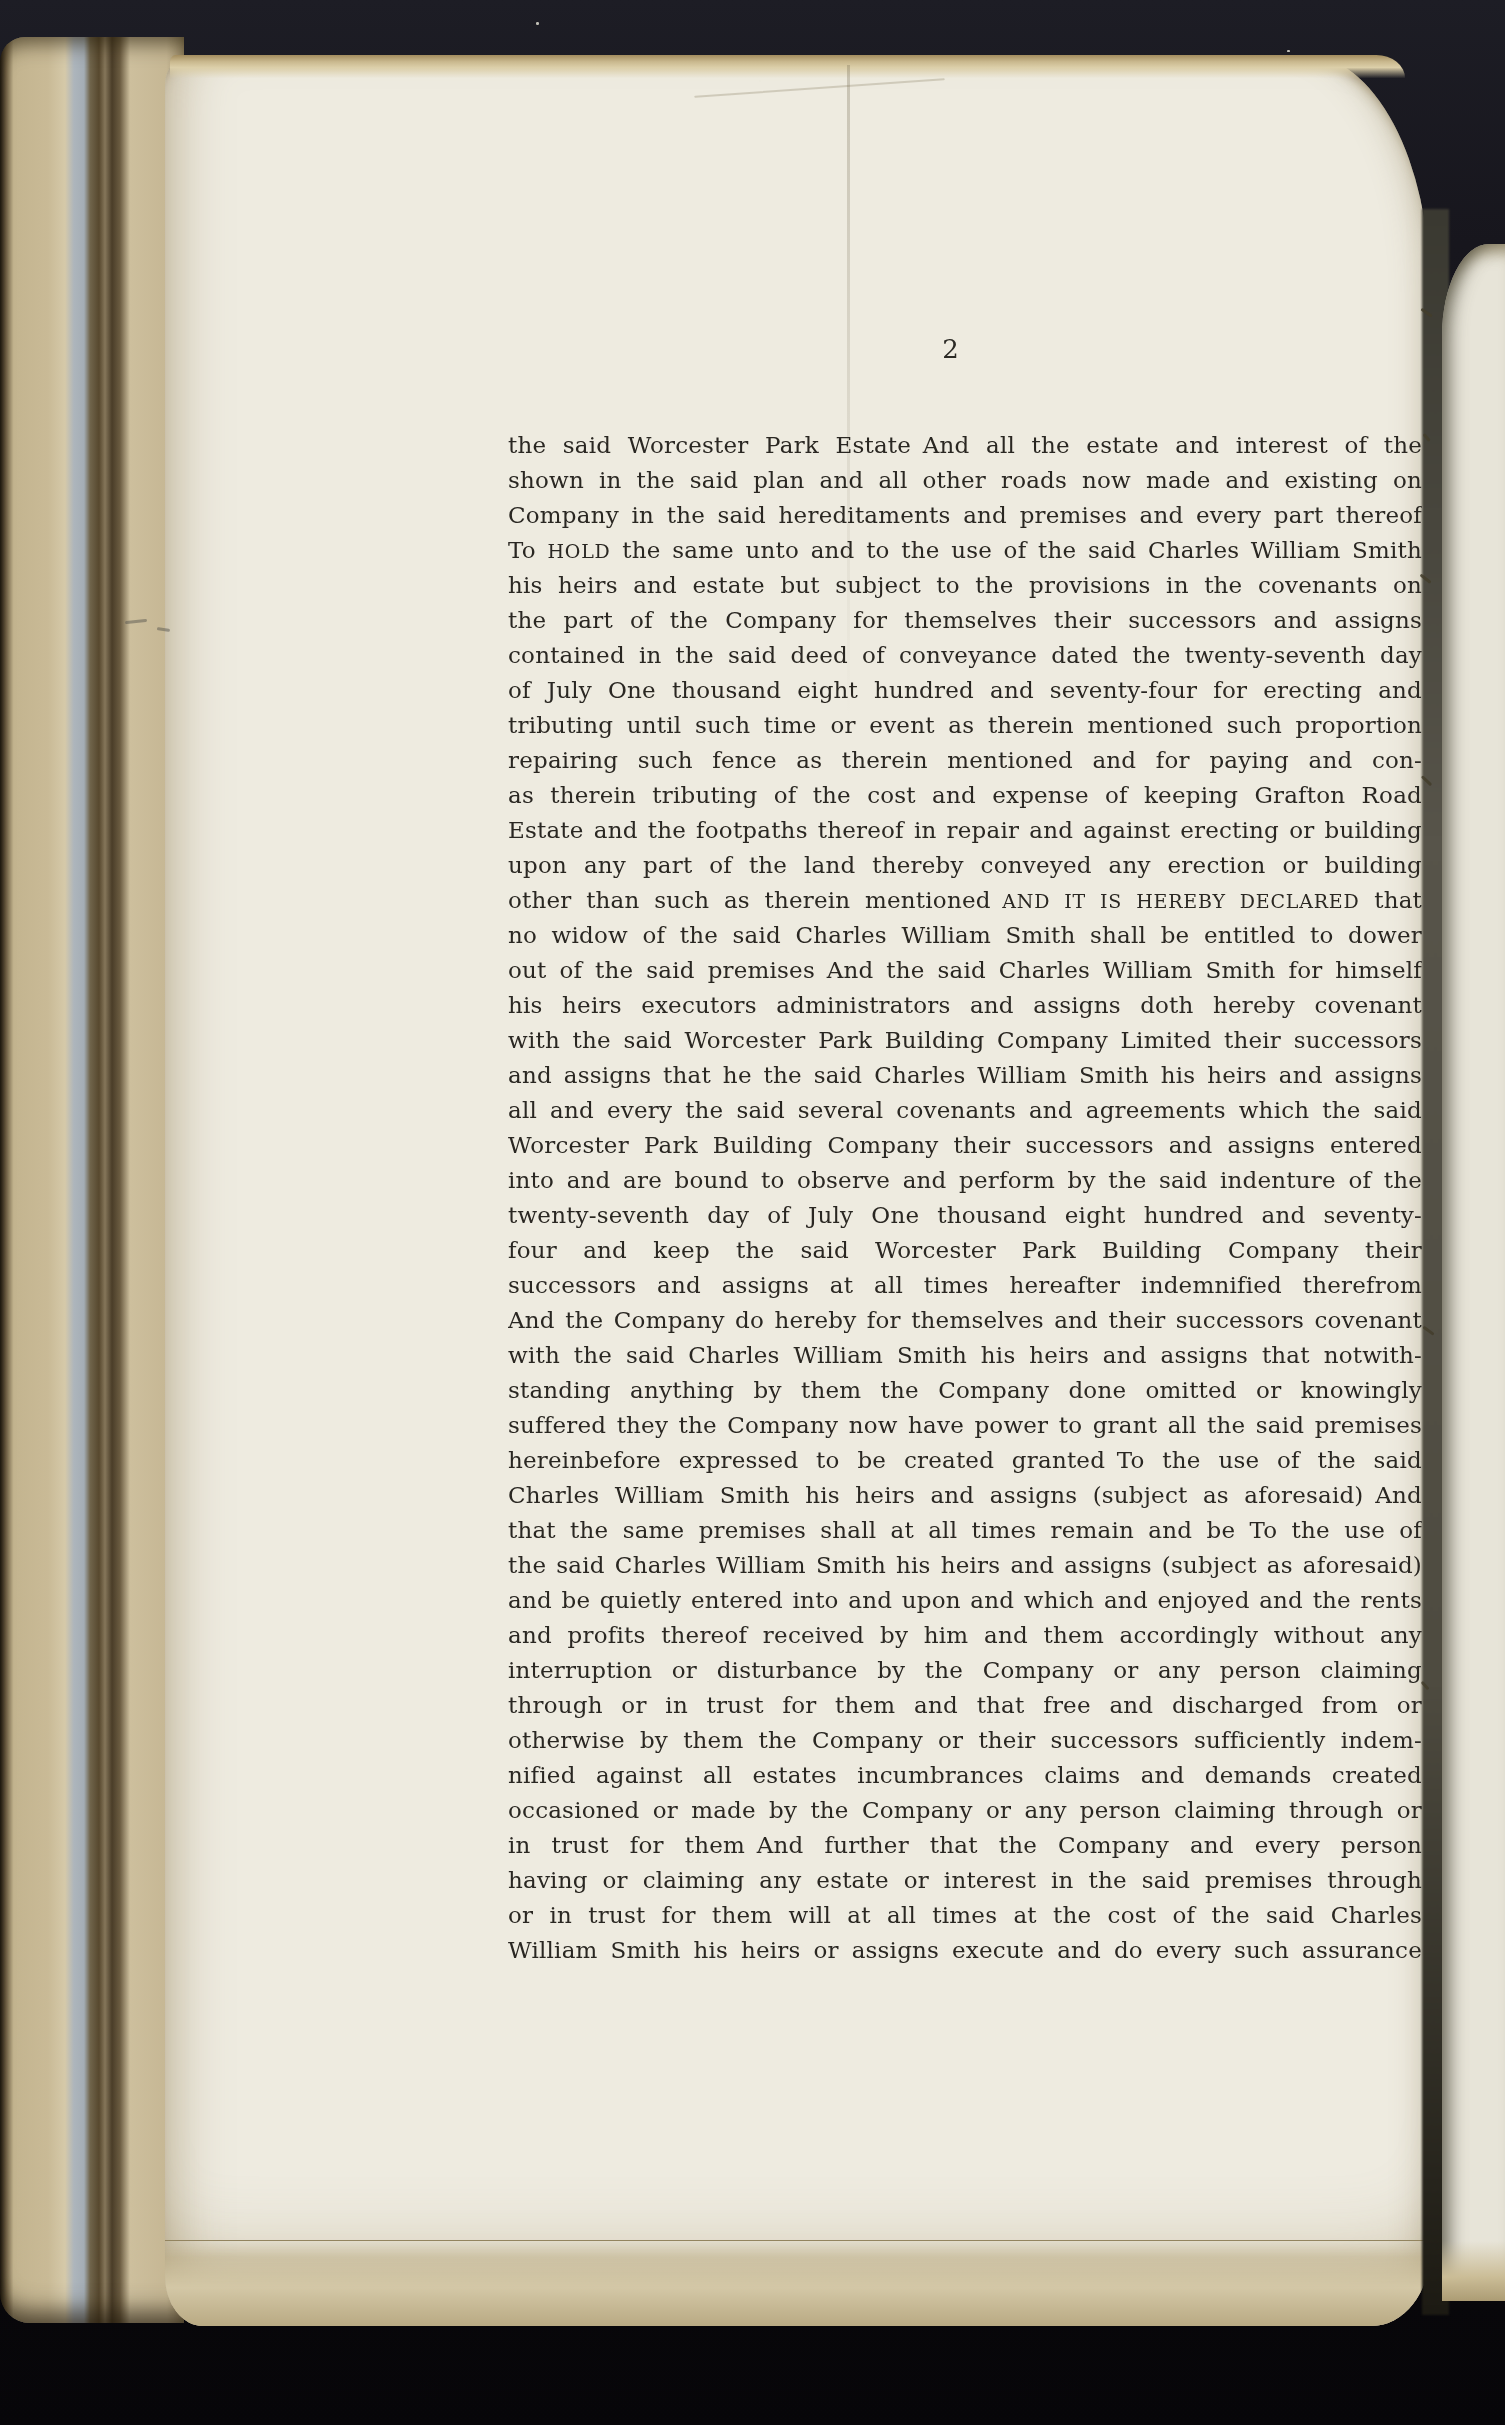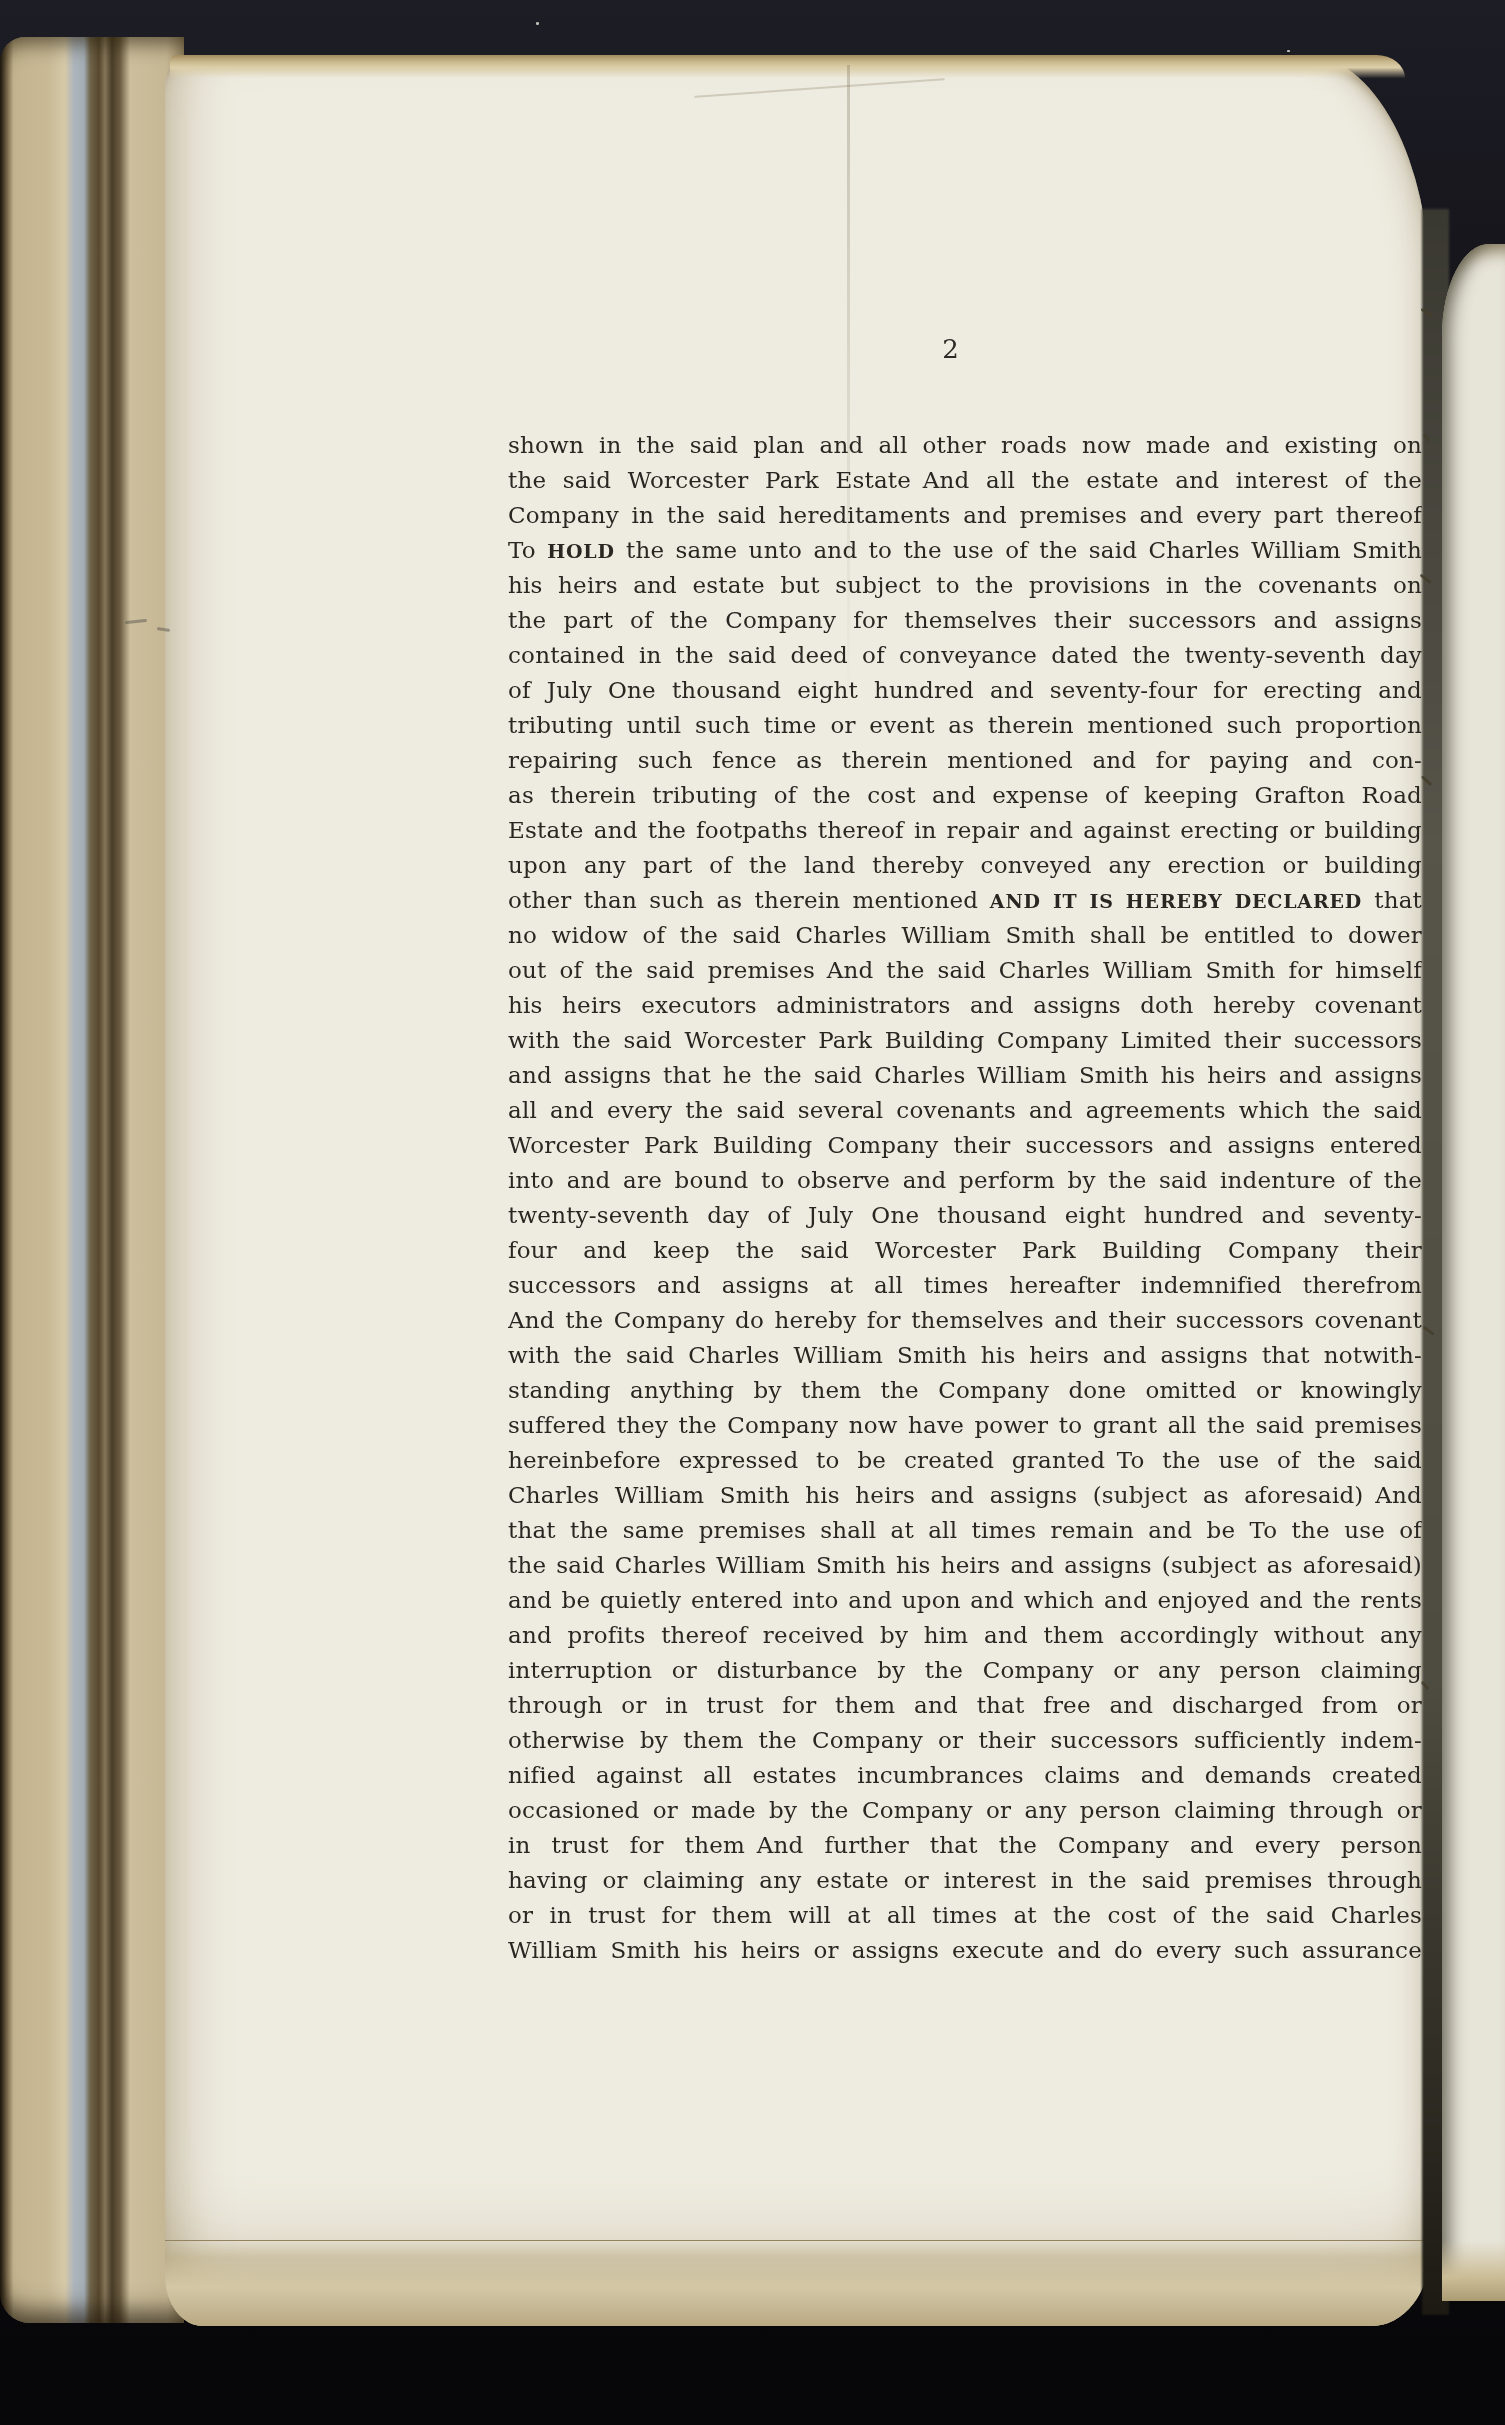--- a/index.html
+++ b/index.html
@@ -87,21 +87,21 @@
     font-size:26px;color:#2b2a25;text-align:center;
   }
   .text-block{
     position:absolute;left:508px;top:428px;width:914px;
     color:#2a2722;font-size:23px;letter-spacing:0.2px;word-spacing:-0.8px;
   }
   .line{
     height:35px;line-height:35px;overflow:hidden;
     text-align:justify;text-align-last:justify;-moz-text-align-last:justify;
   }
-  .sc{font-size:19px;letter-spacing:0.8px;font-weight:bold;}
+  .sc{font-size:19px;letter-spacing:0.8px;}
 </style>
 </head>
 <body>
 
 <div class="photo">
 
   <div class="left-stack"></div>
 
   <div class="main-page"></div>
   <div class="crease"></div>
@@ -120,22 +120,22 @@
   <div class="pencil p1"></div>
   <div class="pencil p2"></div>
 
   <div class="speck s1"></div>
   <div class="speck s2"></div>
   <div class="speck s3"></div>
 
   <div class="page-number">2</div>
 
   <div class="text-block">
+      <div class="line"><span>the said Worcester Park Estate And all the estate and interest of the</span></div>
       <div class="line"><span>shown in the said plan and all other roads now made and existing on</span></div>
-      <div class="line"><span>the said Worcester Park Estate And all the estate and interest of the</span></div>
       <div class="line"><span>Company in the said hereditaments and premises and every part thereof</span></div>
       <div class="line"><span>To </span><span class="sc">HOLD</span><span> the same unto and to the use of the said Charles William Smith</span></div>
       <div class="line"><span>his heirs and estate but subject to the provisions in the covenants on</span></div>
       <div class="line"><span>the part of the Company for themselves their successors and assigns</span></div>
       <div class="line"><span>contained in the said deed of conveyance dated the twenty-seventh day</span></div>
       <div class="line"><span>of July One thousand eight hundred and seventy-four for erecting and</span></div>
       <div class="line"><span>tributing until such time or event as therein mentioned such proportion</span></div>
       <div class="line"><span>repairing such fence as therein mentioned and for paying and con-</span></div>
       <div class="line"><span>as therein tributing of the cost and expense of keeping Grafton Road</span></div>
       <div class="line"><span>Estate and the footpaths thereof in repair and against erecting or building</span></div>

